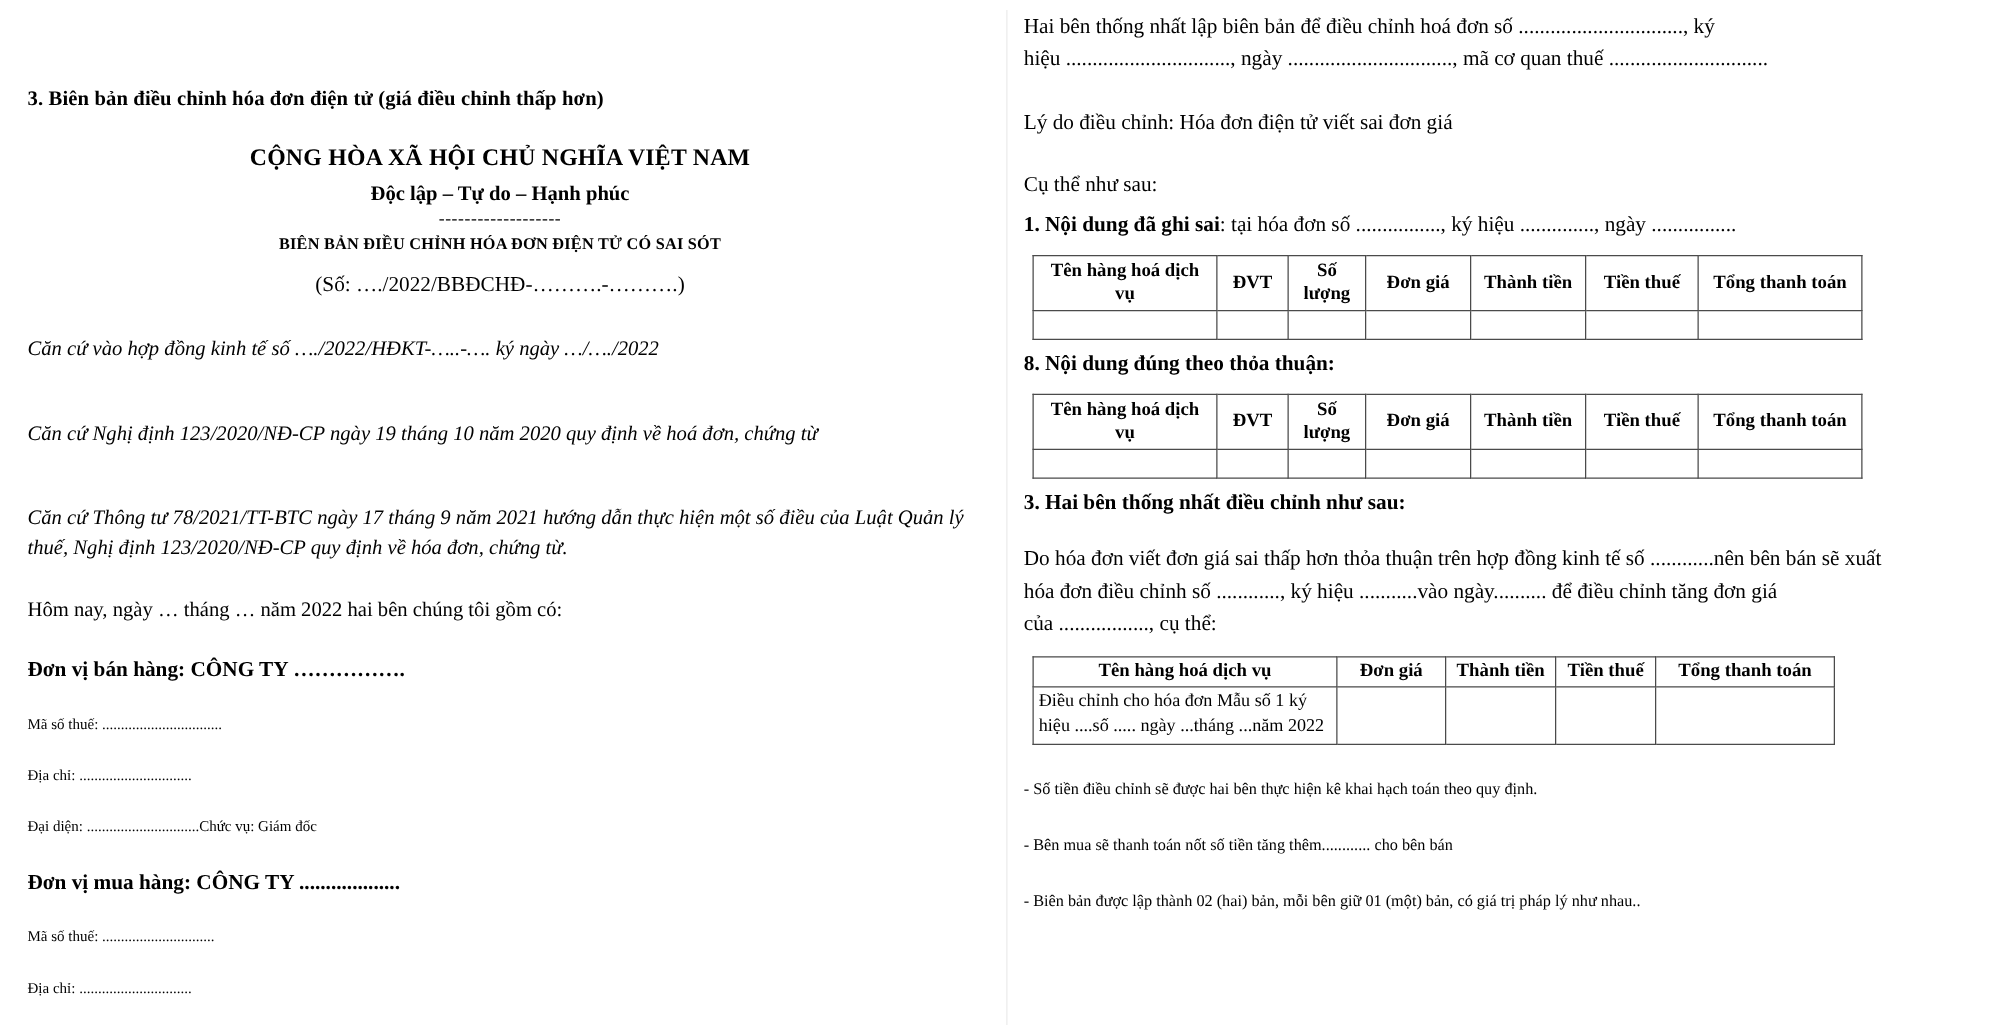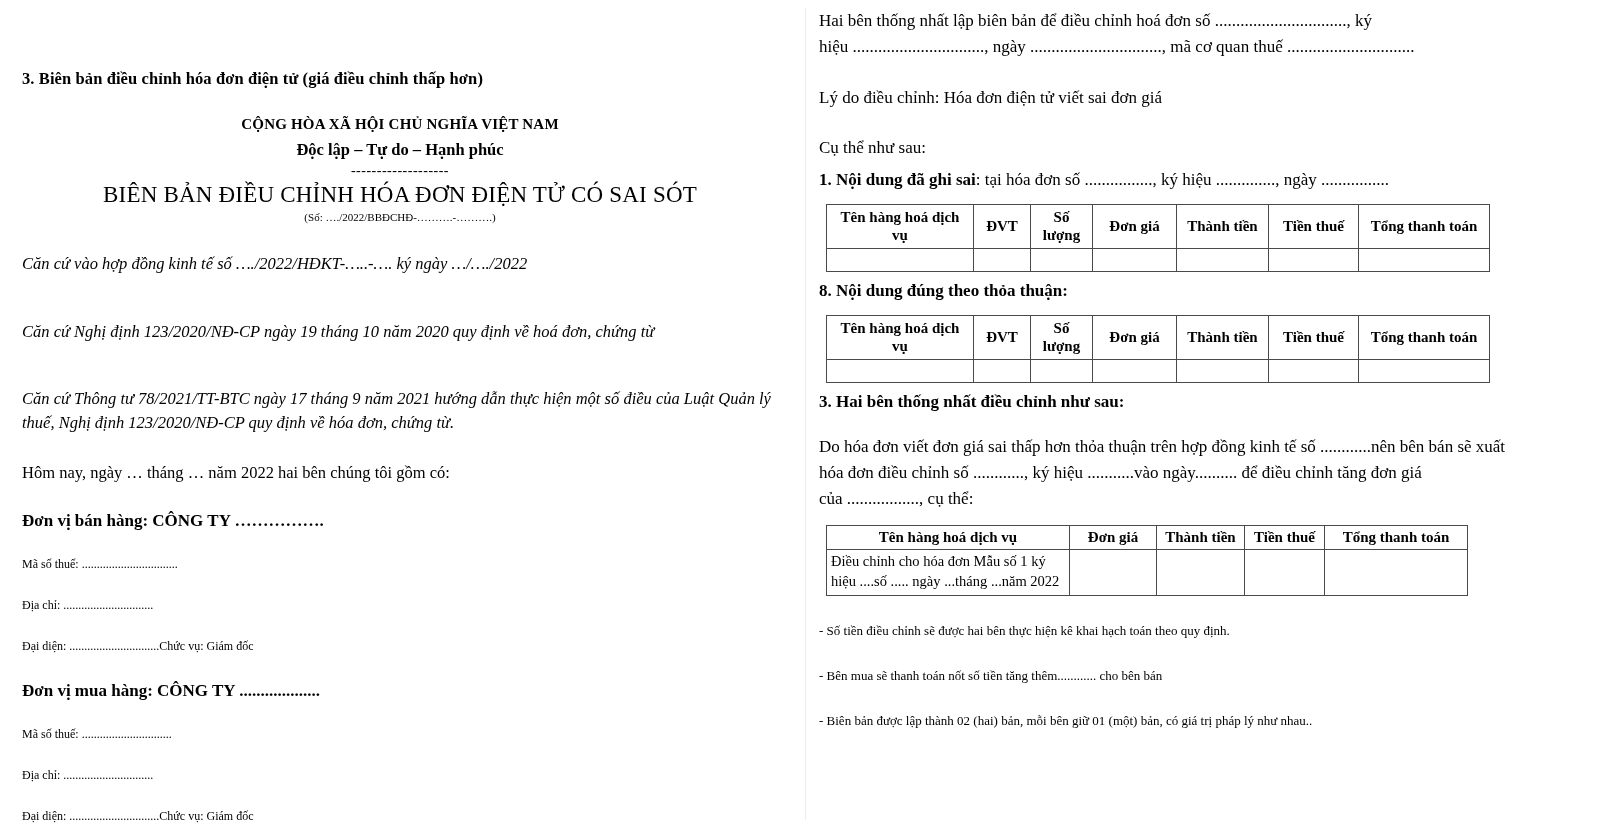--- a/index.html
+++ b/index.html
@@ -35,44 +35,44 @@
   
   .heading-num {
     font-weight: bold;
     font-size: 16.5px;
     margin-top: 57px;
     letter-spacing: 0.1px;
   }
   .center-block { text-align: center; }
   .nation {
     font-weight: bold;
-    font-size: 15px;
+    font-size: 19px;
     margin-top: 27px;
     letter-spacing: 0.2px;
   }
   .motto {
     font-weight: bold;
     font-size: 16.5px;
     margin-top: 7px;
   }
   .dashes {
     font-size: 14px;
     letter-spacing: 0.5px;
     margin-top: 3px;
     line-height: 1.1;
   }
   .doc-title {
-    font-weight: normal;
-    font-size: 23px;
+    font-weight: bold;
+    font-size: 13px;
     margin-top: 4px;
     letter-spacing: 0.2px;
   }
   .doc-number {
-    font-size: 11px;
-    margin-top: 3px;
+    font-size: 17px;
+    margin-top: 15px;
   }
   .basis {
     font-style: italic;
     font-size: 16.5px;
     margin-top: 29px;
     line-height: 1.42;
   }
   .basis.tight { margin-top: 44px; font-style: italic; }
   .plain {
     font-size: 16.5px;

